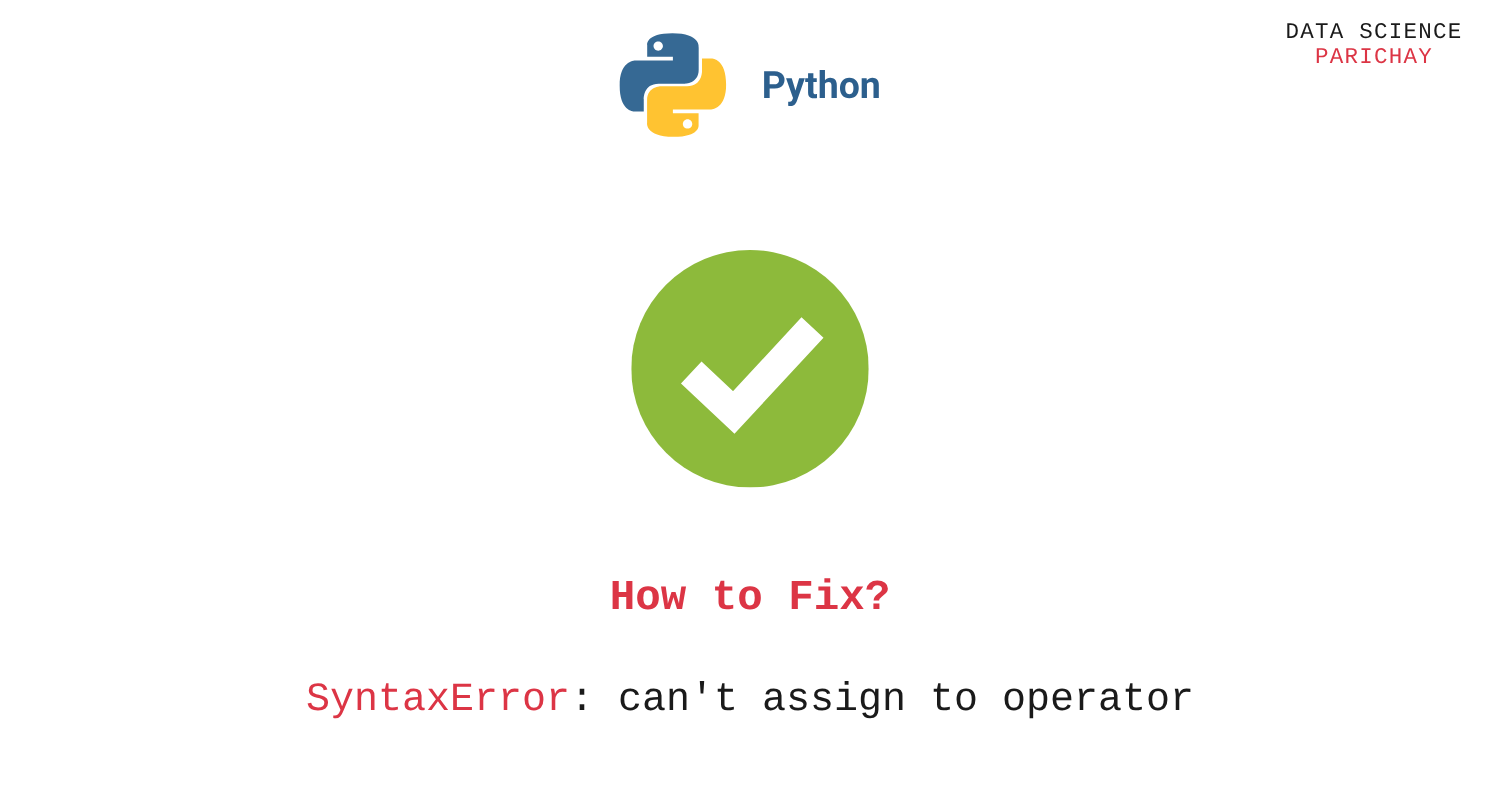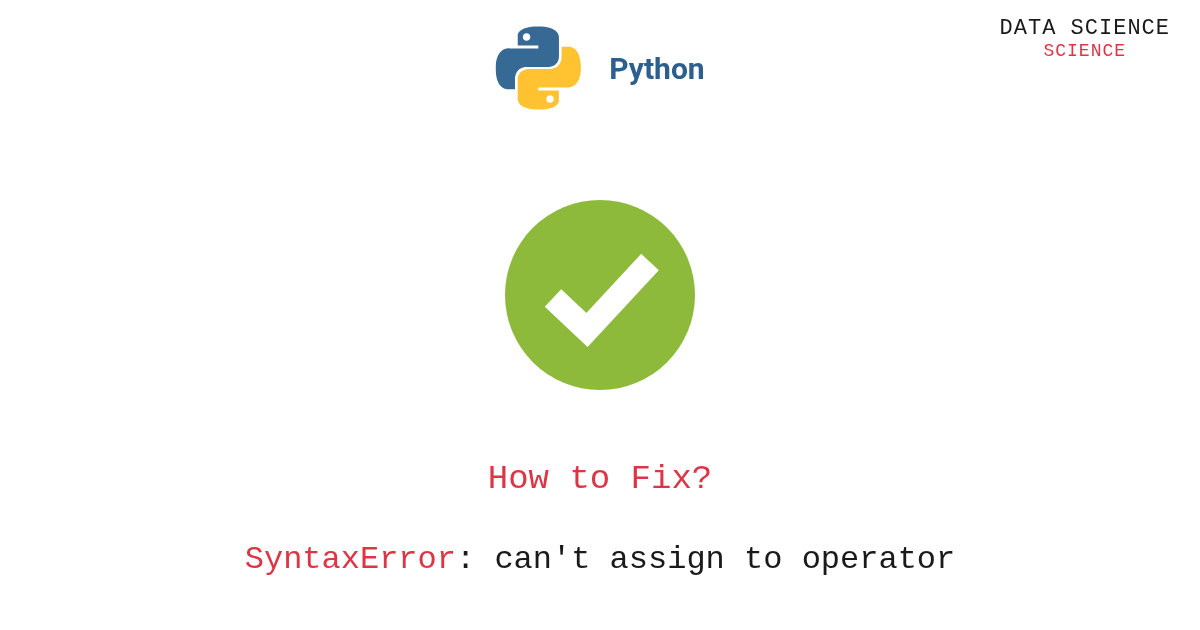--- a/index.html
+++ b/index.html
@@ -16,21 +16,21 @@
     }
     .brand {
       position: absolute;
       top: 16px;
       right: 30px;
       text-align: center;
       font-family: "Courier New", monospace;
       letter-spacing: 1px;
     }
     .brand-line1 {
-      font-size: 22px;
+      font-size: 18px;
       color: #1a1a1a;
       font-weight: 400;
     }
     .brand-line2 {
       font-size: 18px;
       color: #dc3545;
       font-weight: 400;
     }
     .top-section {
       position: absolute;
@@ -60,21 +60,21 @@
       height: 190px;
     }
     .heading {
       position: absolute;
       top: 460px;
       left: 0;
       right: 0;
       text-align: center;
       font-family: "Courier New", monospace;
       font-size: 34px;
-      font-weight: 400;
+      font-weight: 700;
       color: #dc3545;
     }
     .error-text {
       position: absolute;
       top: 525px;
       left: 0;
       right: 0;
       text-align: center;
       font-family: "Courier New", monospace;
       font-size: 32px;
@@ -83,21 +83,21 @@
     }
     .error-name {
       color: #dc3545;
     }
   </style>
 </head>
 <body>
 
 <div class="brand">
   <div class="brand-line1">DATA SCIENCE</div>
-  <div class="brand-line2">SCIENCE</div>
+  <div class="brand-line2">PARICHAY</div>
 </div>
 
 <div class="top-section">
   <div class="python-logo">
     <svg viewBox="0 0 110 110" xmlns="http://www.w3.org/2000/svg">
       <path fill="#366994" d="M54.5,2 C27,2 28.7,13.9 28.7,13.9 L28.7,26.2 L55,26.2 L55,29.9 L18.2,29.9 C18.2,29.9 0.5,27.9 0.5,55.5 C0.5,83.1 16,82.1 16,82.1 L25.2,82.1 L25.2,69.3 C25.2,69.3 24.7,53.8 40.5,53.8 L66.6,53.8 C66.6,53.8 81.4,54 81.4,39.5 L81.4,16.4 C81.4,16.4 83.6,2 54.5,2 Z M40,10.4 C42.6,10.4 44.8,12.5 44.8,15.2 C44.8,17.8 42.6,20 40,20 C37.3,20 35.2,17.8 35.2,15.2 C35.2,12.5 37.3,10.4 40,10.4 Z"></path>
       <path fill="#ffc331" d="M55.5,108 C83,108 81.3,96.1 81.3,96.1 L81.3,83.8 L55,83.8 L55,80.1 L91.8,80.1 C91.8,80.1 109.5,82.1 109.5,54.5 C109.5,26.9 94,27.9 94,27.9 L84.8,27.9 L84.8,40.7 C84.8,40.7 85.3,56.2 69.5,56.2 L43.4,56.2 C43.4,56.2 28.6,56 28.6,70.5 L28.6,93.6 C28.6,93.6 26.4,108 55.5,108 Z M70,99.6 C67.4,99.6 65.2,97.5 65.2,94.8 C65.2,92.2 67.4,90 70,90 C72.7,90 74.8,92.2 74.8,94.8 C74.8,97.5 72.7,99.6 70,99.6 Z"></path>
     </svg>
   </div>
   <div class="python-label">Python</div>

